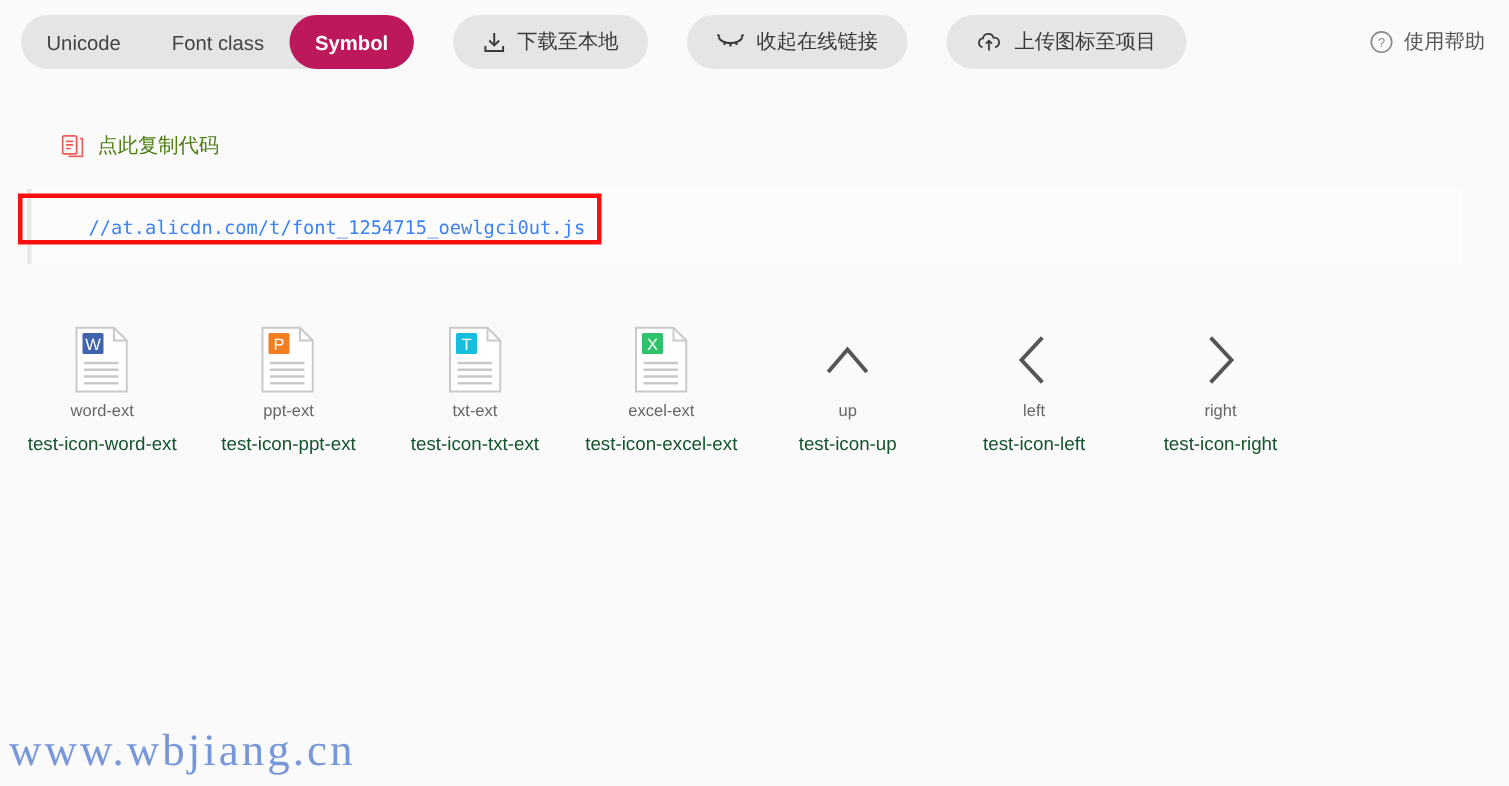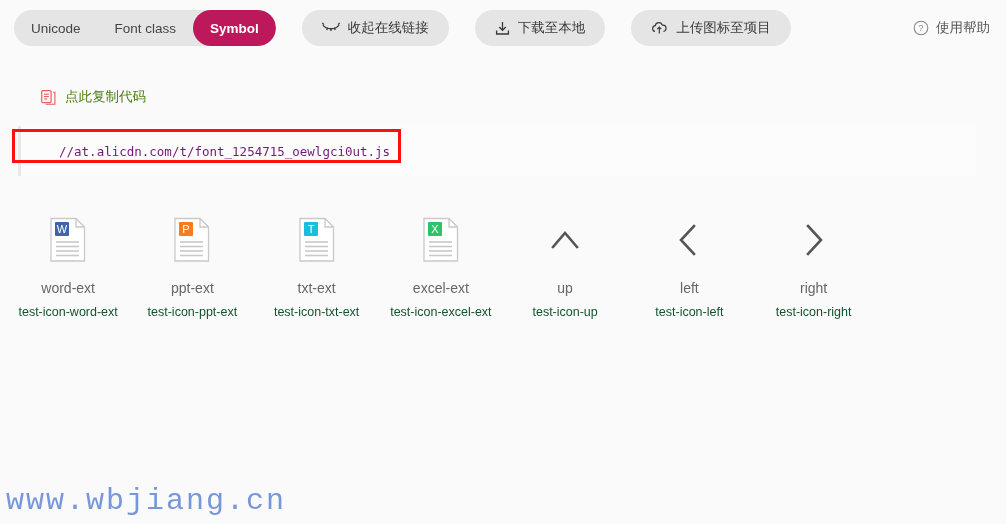--- a/index.html
+++ b/index.html
@@ -117,21 +117,21 @@
     height: 50px;
     background: #fcfcfc;
     border-left: 3px solid #e8e8e8;
     box-sizing: border-box;
     display: flex;
     align-items: center;
   }
   .code-text {
     font-family: "DejaVu Sans Mono", "Liberation Mono", monospace;
     font-size: 12.5px;
-    color: #701a75;
+    color: #3b82f6;
     padding-left: 38px;
     white-space: nowrap;
   }
   .red-annot {
     position: absolute;
     left: 12px;
     top: 3px;
     width: 389px;
     height: 34px;
     border: 3px solid #ff1010;
@@ -154,82 +154,82 @@
     cursor: pointer;
   }
   .glyph-box {
     height: 56px;
     width: 56px;
     display: flex;
     align-items: center;
     justify-content: center;
   }
   .icon-name {
-    font-size: 14px;
+    font-size: 11px;
     color: #666;
-    margin-top: 12px;
+    margin-top: 0;
     white-space: nowrap;
     text-align: center;
   }
   .icon-class {
     font-size: 12.5px;
     color: #14532d;
     margin-top: 9px;
     white-space: nowrap;
   }
 
   
   .watermark {
     position: absolute;
     left: 6px;
     bottom: 6px;
     font-size: 30px;
     letter-spacing: 2px;
     color: #6c8fd8;
-    font-family: Liberation Mono, monospace;
+    font-family: Liberation Serif, serif;
     opacity: 0.92;
     user-select: none;
     pointer-events: none;
     white-space: nowrap;
   }
 </style>
 </head>
 <body>
 
 <div class="toolbar">
 
   <div class="seg-group">
     <div class="seg-item">Unicode</div>
     <div class="seg-item">Font class</div>
     <div class="seg-item active">Symbol</div>
+  </div>
+
+  <div class="pill-btn">
+    <span class="btn-ico">
+      <svg width="15" height="15" viewBox="0 0 15 15">
+        <line x1="7.5" y1="1" x2="7.5" y2="9" stroke="#3a3a3a" stroke-width="1.3"></line>
+        <polyline points="4.2,6 7.5,9.3 10.8,6" fill="none" stroke="#3a3a3a" stroke-width="1.3"></polyline>
+        <polyline points="1.6,9.6 1.6,13 13.4,13 13.4,9.6" fill="none" stroke="#3a3a3a" stroke-width="1.3"></polyline>
+      </svg>
+    </span>
+    <span>下载至本地</span>
   </div>
 
   <div class="pill-btn">
     <span class="btn-ico">
       <svg width="18" height="12" viewBox="0 0 18 12">
         <path d="M1 3 C4 8, 14 8, 17 3" fill="none" stroke="#3a3a3a" stroke-width="1.4"></path>
         <line x1="1.8" y1="2.6" x2="0.4" y2="1" stroke="#3a3a3a" stroke-width="1.4"></line>
         <line x1="5.6" y1="5.6" x2="4.8" y2="8" stroke="#3a3a3a" stroke-width="1.4"></line>
         <line x1="9" y1="6.4" x2="9" y2="9" stroke="#3a3a3a" stroke-width="1.4"></line>
         <line x1="12.4" y1="5.6" x2="13.2" y2="8" stroke="#3a3a3a" stroke-width="1.4"></line>
         <line x1="16.2" y1="2.6" x2="17.6" y2="1" stroke="#3a3a3a" stroke-width="1.4"></line>
       </svg>
     </span>
     <span>收起在线链接</span>
-  </div>
-
-  <div class="pill-btn">
-    <span class="btn-ico">
-      <svg width="15" height="15" viewBox="0 0 15 15">
-        <line x1="7.5" y1="1" x2="7.5" y2="9" stroke="#3a3a3a" stroke-width="1.3"></line>
-        <polyline points="4.2,6 7.5,9.3 10.8,6" fill="none" stroke="#3a3a3a" stroke-width="1.3"></polyline>
-        <polyline points="1.6,9.6 1.6,13 13.4,13 13.4,9.6" fill="none" stroke="#3a3a3a" stroke-width="1.3"></polyline>
-      </svg>
-    </span>
-    <span>下载至本地</span>
   </div>
 
   <div class="pill-btn">
     <span class="btn-ico">
       <svg width="17" height="14" viewBox="0 0 17 14">
         <path d="M4 10.5 A3 3 0 0 1 4.3 4.6 A3.6 3.6 0 0 1 11.3 4.1 A2.9 2.9 0 0 1 12.4 10.5" fill="none" stroke="#3a3a3a" stroke-width="1.2"></path>
         <line x1="8.3" y1="12.6" x2="8.3" y2="6.1" stroke="#3a3a3a" stroke-width="1.2"></line>
         <polyline points="6.3,8.1 8.3,6.1 10.3,8.1" fill="none" stroke="#3a3a3a" stroke-width="1.2"></polyline>
       </svg>
     </span>

